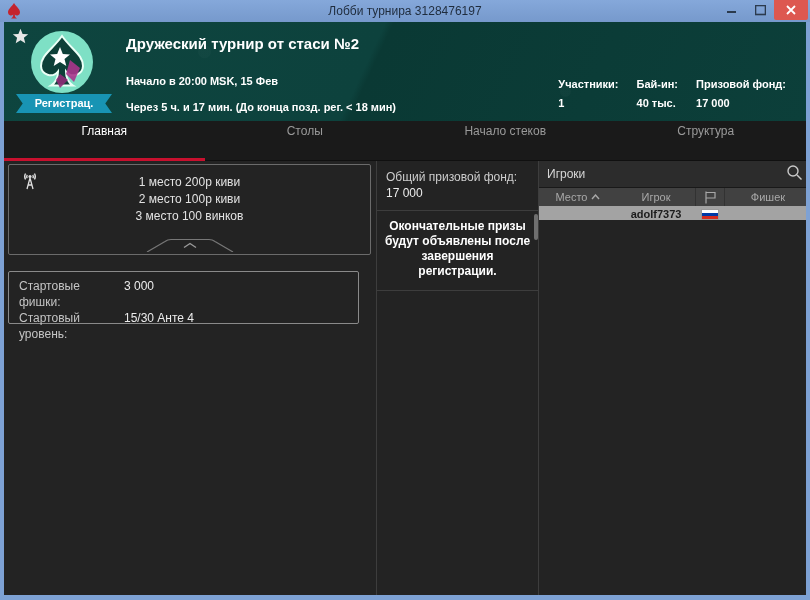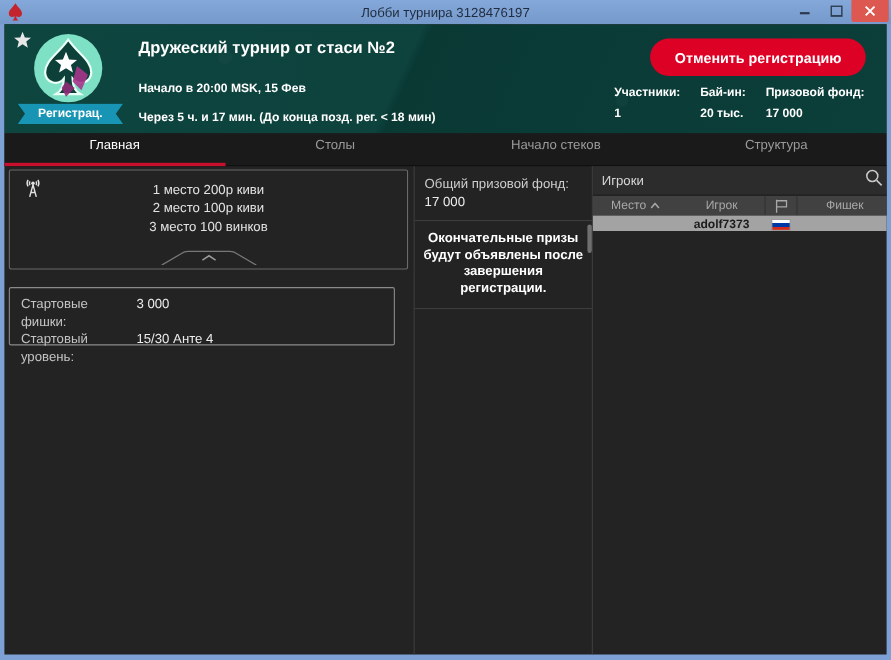--- a/index.html
+++ b/index.html
@@ -32,21 +32,21 @@
   .hdr-title { position:absolute; left:122px; top:13px; font-size:15px; font-weight:bold; color:#fff; }
   .hdr-start { position:absolute; left:122px; top:53px; font-size:11px; font-weight:bold; color:#fff; }
   .hdr-count { position:absolute; left:122px; top:79px; font-size:11px; font-weight:bold; color:#fff; }
   .cancel-btn { position:absolute; right:19px; top:13px; height:34px; padding:0 22px; background:#dd0126; border:none; border-radius:17px; color:#fff; font-size:13px; font-weight:bold; font-family:inherit; cursor:pointer; }
   .stats { position:absolute; right:20px; top:56px; display:flex; gap:18px; }
   .stat { display:flex; flex-direction:column; gap:7px; }
   .stat .lbl { font-size:11px; font-weight:bold; color:#fff; }
   .stat .val { font-size:11px; font-weight:bold; color:#fff; }
 
   
-  .tabs { height:30px; flex:none; background:#1a1a1a; display:flex; border-bottom:1px solid #101010; }
+  .tabs { height:40px; flex:none; background:#1a1a1a; display:flex; border-bottom:1px solid #101010; }
   .tab { flex:1; position:relative; text-align:center; font-size:12px; color:#9a9a9a; line-height:21px; cursor:pointer; }
   .tab.active { color:#fff; }
   .tab.active::after { content:""; position:absolute; left:0; right:0; bottom:-1px; height:3px; background:#c8102e; }
 
   
   .content { flex:1; display:flex; min-height:0; }
   .col-left { width:373px; flex:none; position:relative; border-right:1px solid #3d3d3d; }
   .col-mid { width:162px; flex:none; position:relative; border-right:1px solid #3d3d3d; }
   .col-right { flex:1; position:relative; display:flex; flex-direction:column; }
 
@@ -131,29 +131,28 @@
           <path d="M30 17 L32.8 24 L40 24.6 L34.5 29 L36.3 36 L30 32 L23.7 36 L25.5 29 L20 24.6 L27.2 24 Z" fill="#fff"></path>
         </svg>
       </span>
       <span class="badge">
         <span class="badge-bg"></span>
         <span class="badge-txt">Регистрац.</span>
       </span>
       <div class="hdr-title">Дружеский турнир от стаси №2</div>
       <div class="hdr-start">Начало в 20:00 MSK, 15 Фев</div>
       <div class="hdr-count">Через 5 ч. и 17 мин. (До конца позд. рег. &lt; 18 мин)</div>
-      <button class="cancel-btn">Отменить регистрацию</button>
       <div class="stats">
         <div class="stat">
           <span class="lbl">Участники:</span>
           <span class="val">1</span>
         </div>
         <div class="stat">
           <span class="lbl">Бай-ин:</span>
-          <span class="val">20 тыс.</span>
+          <span class="val">40 тыс.</span>
         </div>
         <div class="stat">
           <span class="lbl">Призовой фонд:</span>
           <span class="val">17 000</span>
         </div>
       </div>
     </div>
 
     <div class="tabs">
       <div class="tab active">Главная</div>

